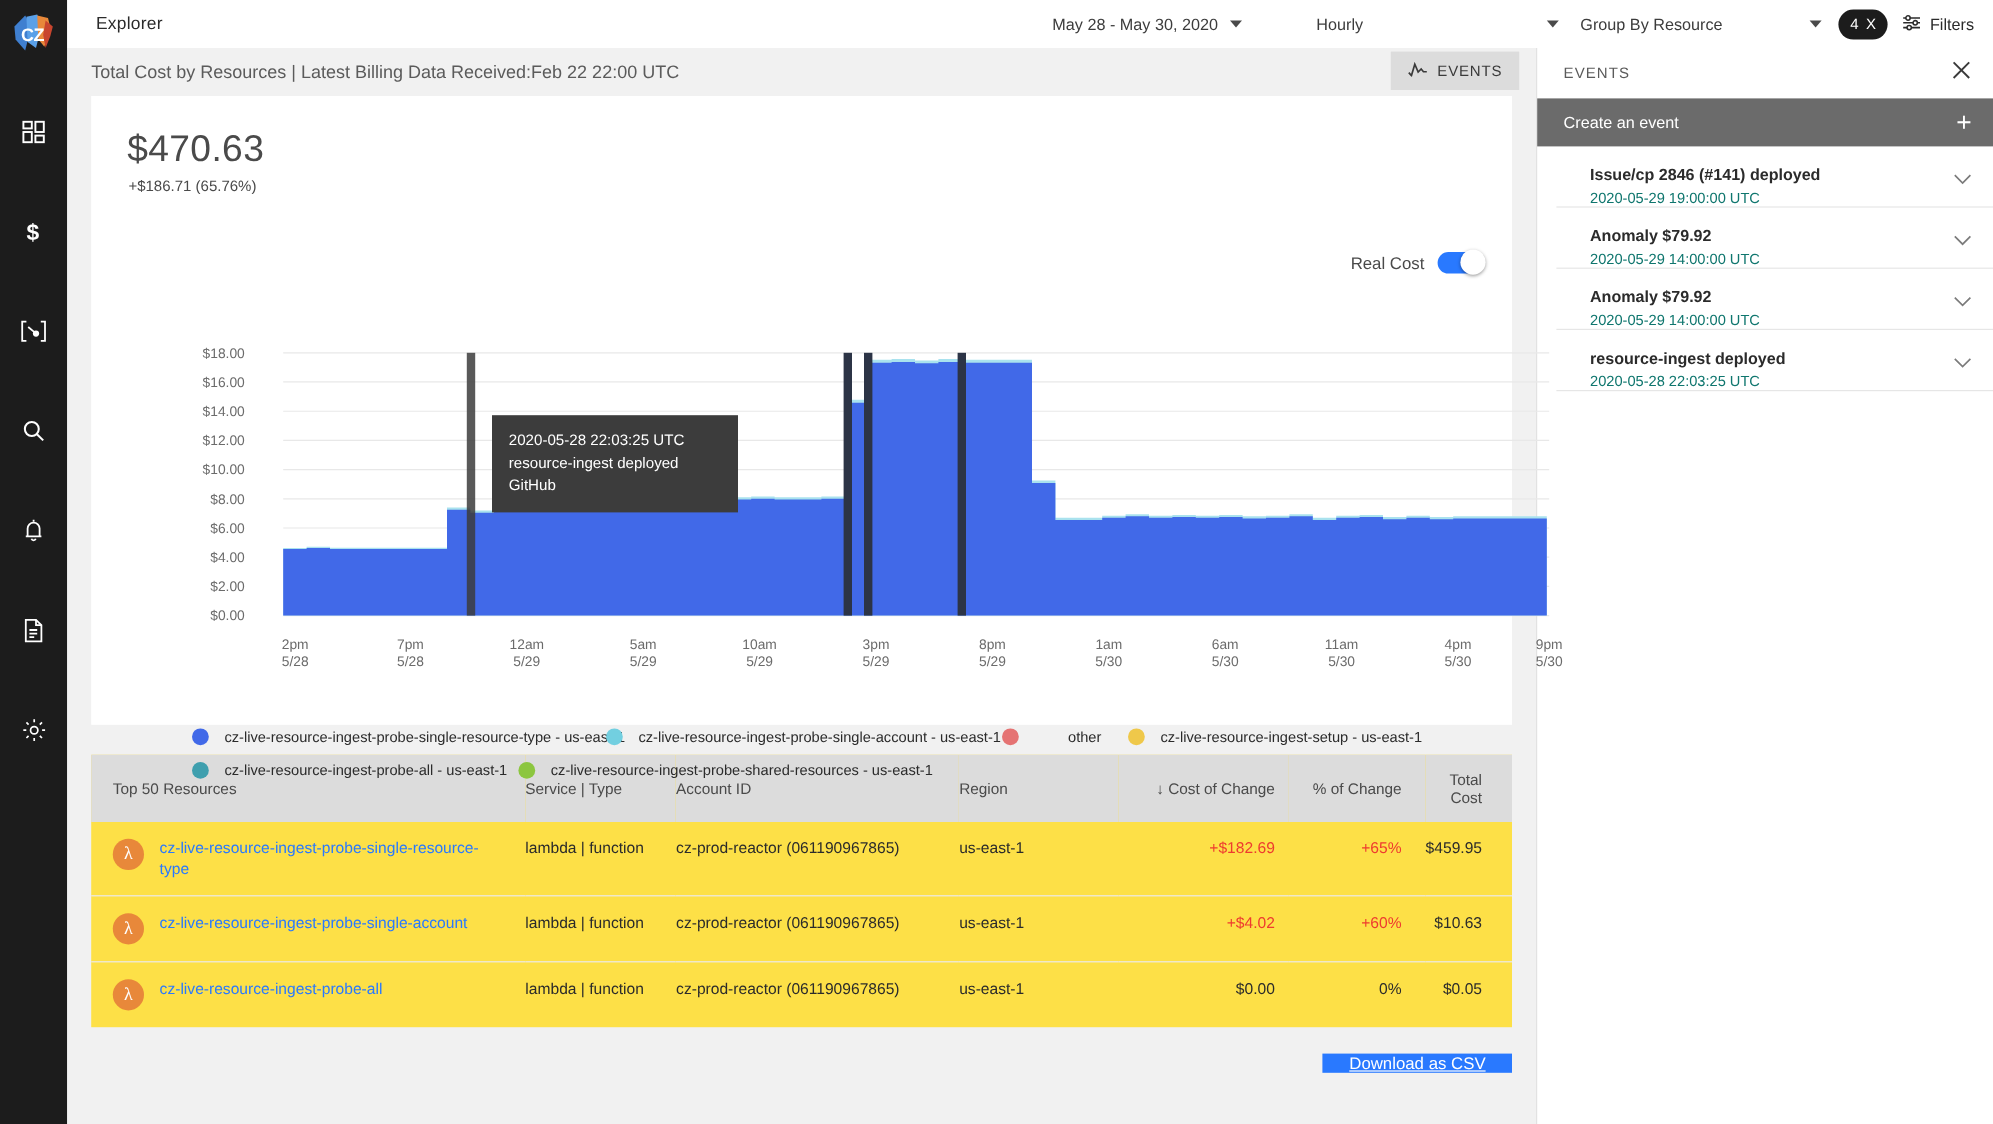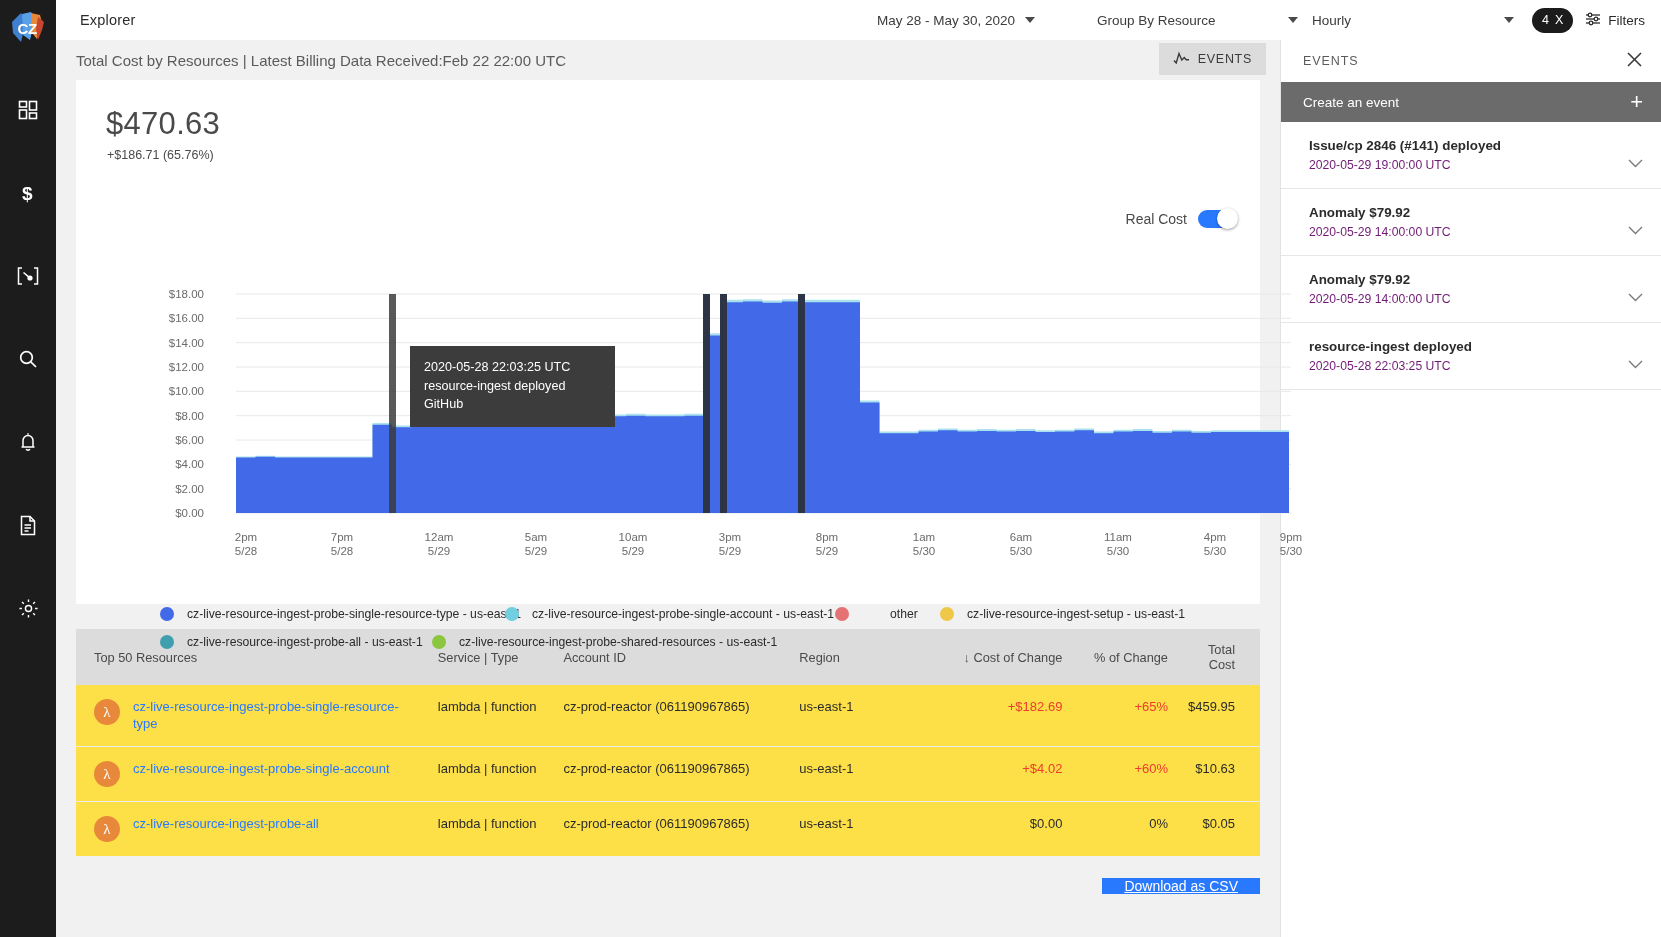--- a/index.html
+++ b/index.html
@@ -161,26 +161,26 @@
     height: 42px; display: flex; align-items: center; padding: 0 18px 0 22px;
   }
   .ev-head .t { font-size: 12.5px; color: #5b5b5b; letter-spacing: .9px; }
   .ev-close { margin-left: auto; cursor: pointer; color: #4a4a4a; }
   .ev-create {
     background: #6b6b6b; color: #fff; height: 40px; display: flex; align-items: center;
     padding: 0 18px 0 22px; font-size: 13.5px; cursor: pointer;
   }
   .ev-create .plus { margin-left: auto; font-size: 22px; line-height: 1; font-weight: 300; }
   .ev-item {
-    padding: 16px 18px 16px 28px; border-bottom: 1px solid #e6e6e6;
-    display: flex; align-items: flex-end; cursor: pointer;
+    padding: 16px 18px 0 28px; border-bottom: 1px solid #e6e6e6;
+    display: flex; align-items: flex-start; cursor: pointer; margin-left: 16px;
   }
   .ev-item .txt { flex: 1 1 auto; min-width: 0; }
   .ev-title { font-size: 13.4px; color: #2b2b2b; font-weight: bold; }
-  .ev-time { font-size: 12.2px; color: #701a75; margin-top: 5px; }
+  .ev-time { font-size: 12.2px; color: #0f766e; margin-top: 5px; }
   .ev-chev { color: #7b7b7b; margin-top: 3px; flex: 0 0 auto; }
 </style>
 </head>
 <body>
 
 <div class="app">
 
   <div class="rail">
     <div class="rail-logo">
       <svg width="38" height="38" viewBox="0 0 38 38">
@@ -261,27 +261,27 @@
 
   <div class="body-col">
 
     <div class="topbar">
       <div class="app-title">Explorer</div>
       <div class="topbar-right">
         <div class="tb-select sel-daterange">
           <span class="lbl">May 28 - May 30, 2020</span>
           <span class="caret"></span>
         </div>
+        <div class="tb-select sel-gran">
+          <span class="lbl">Hourly</span>
+          <span class="caret" style="margin-left:auto;margin-right:18px;"></span>
+        </div>
         <div class="tb-select sel-group">
           <span class="lbl">Group By Resource</span>
           <span class="caret" style="margin-left:auto;margin-right:14px;"></span>
-        </div>
-        <div class="tb-select sel-gran">
-          <span class="lbl">Hourly</span>
-          <span class="caret" style="margin-left:auto;margin-right:18px;"></span>
         </div>
         <div class="filter-pill">
           <span>4</span>
           <span>X</span>
         </div>
         <div class="filters-btn">
           <span>
             <svg width="16" height="14" viewBox="0 0 16 14" fill="none" stroke="#2b2b2b" stroke-width="1.3">
               <path d="M1 3 H15"></path>
                 <path d="M1 7 H15"></path>

